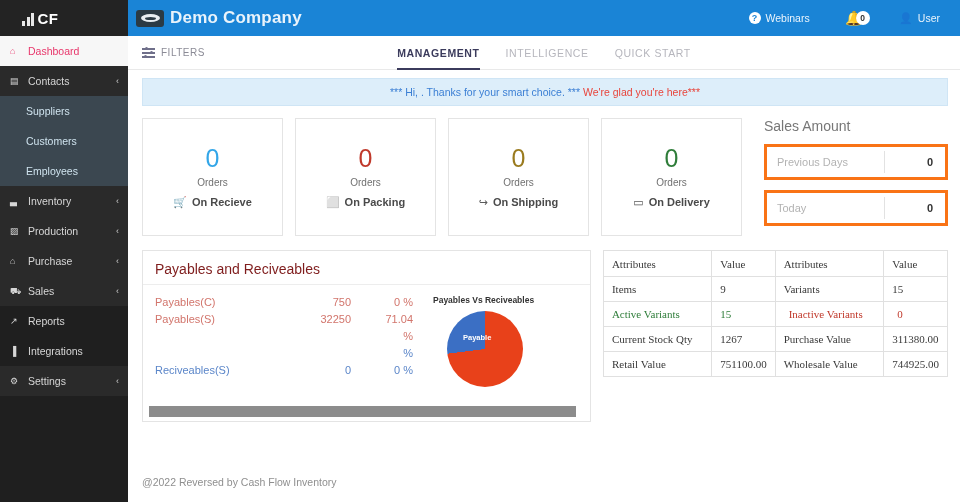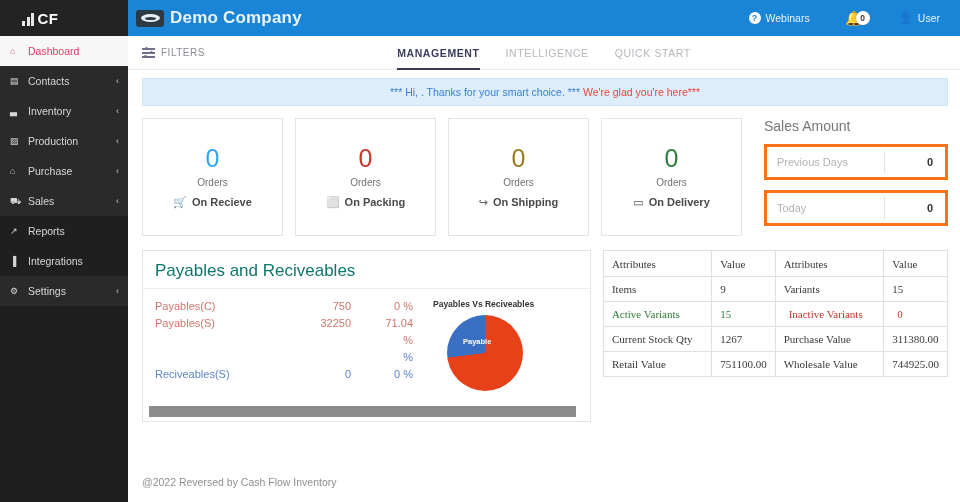--- a/index.html
+++ b/index.html
@@ -140,21 +140,21 @@
   .sales-field .f-lbl { flex: 1 1 auto; padding-left: 10px; font-size: 11px; color: #b3b3b3; }
   .sales-field .f-div { width: 1px; height: 22px; background: #e2e2e2; }
   .sales-field .f-val { width: 60px; text-align: right; padding-right: 12px; font-size: 11px; color: #333; font-weight: 700; }
 
   .row2 { display: flex; gap: 12px; margin-top: 14px; align-items: flex-start; }
 
   .pr-panel {
     width: 458px; background: #fff; border: 1px solid #e4e4e4; position: relative;
     height: 172px; overflow: hidden;
   }
-  .pr-title { font-size: 17px; color: #0f766e; padding: 10px 0 7px 12px; border-bottom: 1px solid #ededed; }
+  .pr-title { font-size: 14px; color: #7f1d1d; padding: 10px 0 7px 12px; border-bottom: 1px solid #ededed; }
   .pr-body { display: flex; }
   .pr-list { width: 290px; padding-top: 6px; }
   .pr-row { display: flex; font-size: 11px; padding: 5px 0 0 0; }
   .pr-row .c1 { width: 130px; padding-left: 12px; }
   .pr-row .c2 { width: 78px; text-align: right; }
   .pr-row .c3 { width: 62px; text-align: right; }
   .pr-row.pay { color: #d2756c; }
   .pr-row.rec { color: #5b86c9; }
   .pr-pct2 { font-size: 11px; text-align: right; width: 62px; margin-left: 208px; }
   .pr-chart { flex: 1 1 auto; padding-top: 10px; }
@@ -201,20 +201,31 @@
     </div>
     <nav class="nav" id="nav">
         <div class="nav-item active">
           <span class="ico">⌂</span>
           <span>Dashboard</span>
         </div>
         <div class="nav-item nav-group-head">
           <span class="ico">▤</span>
           <span>Contacts</span>
           <span class="caret">‹</span>
+        </div>
+        <div class="nav-sub">
+          <div class="nav-item">
+            <span>Suppliers</span>
+          </div>
+          <div class="nav-item">
+            <span>Customers</span>
+          </div>
+          <div class="nav-item">
+            <span>Employees</span>
+          </div>
         </div>
         <div class="nav-item nav-group-head">
           <span class="ico">▃</span>
           <span>Inventory</span>
           <span class="caret">‹</span>
         </div>
         <div class="nav-item nav-group-head">
           <span class="ico">▨</span>
           <span>Production</span>
           <span class="caret">‹</span>

